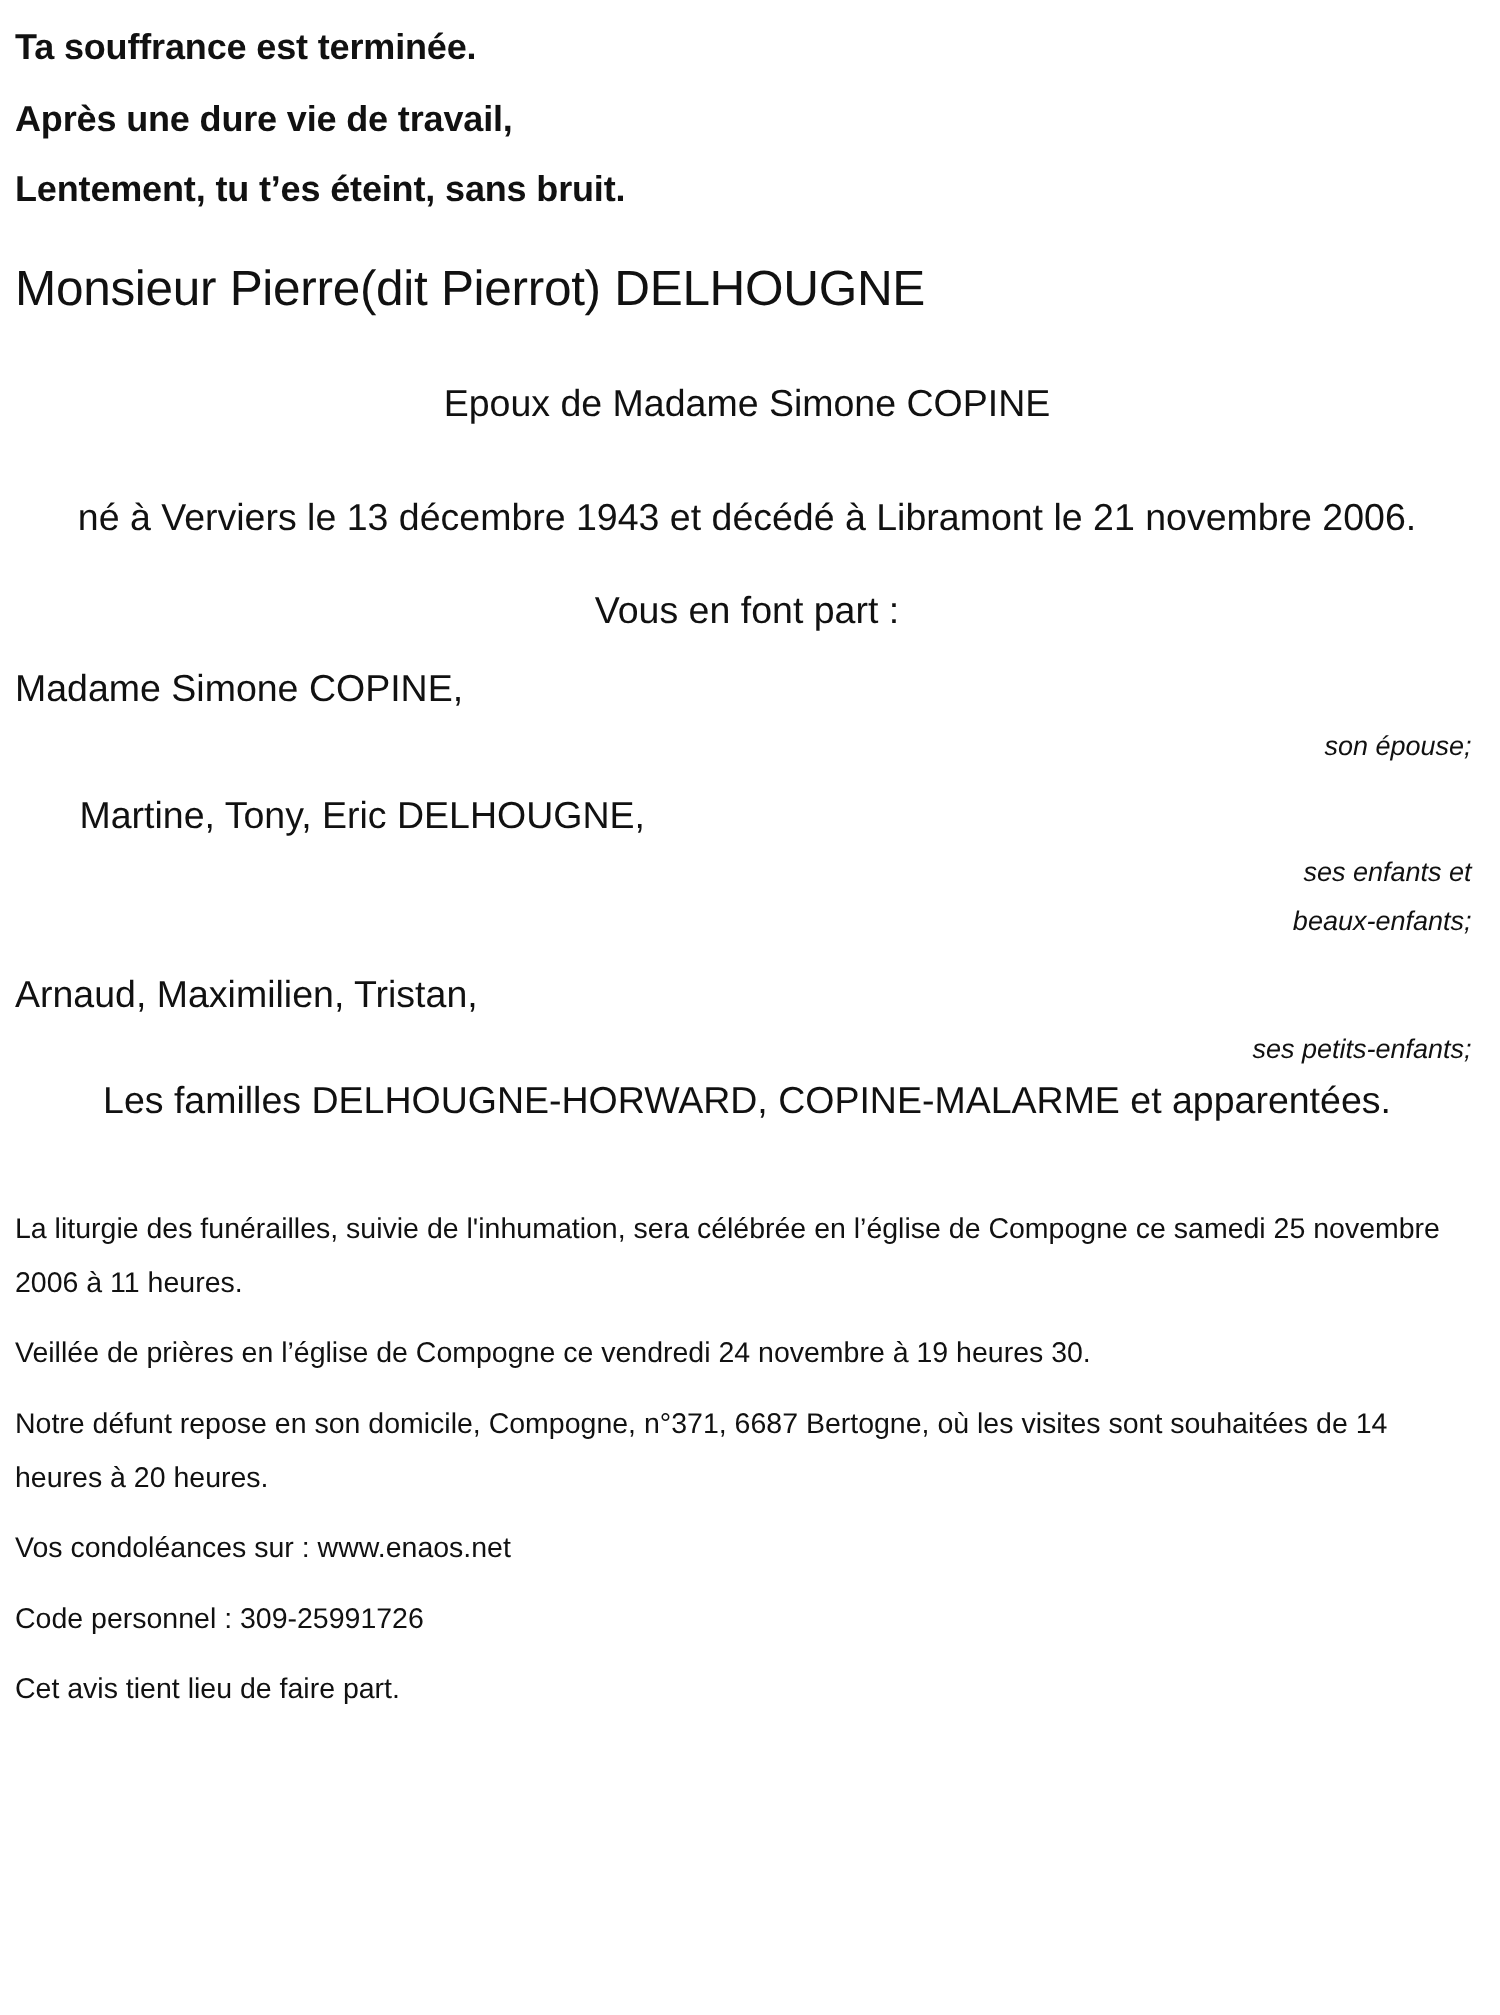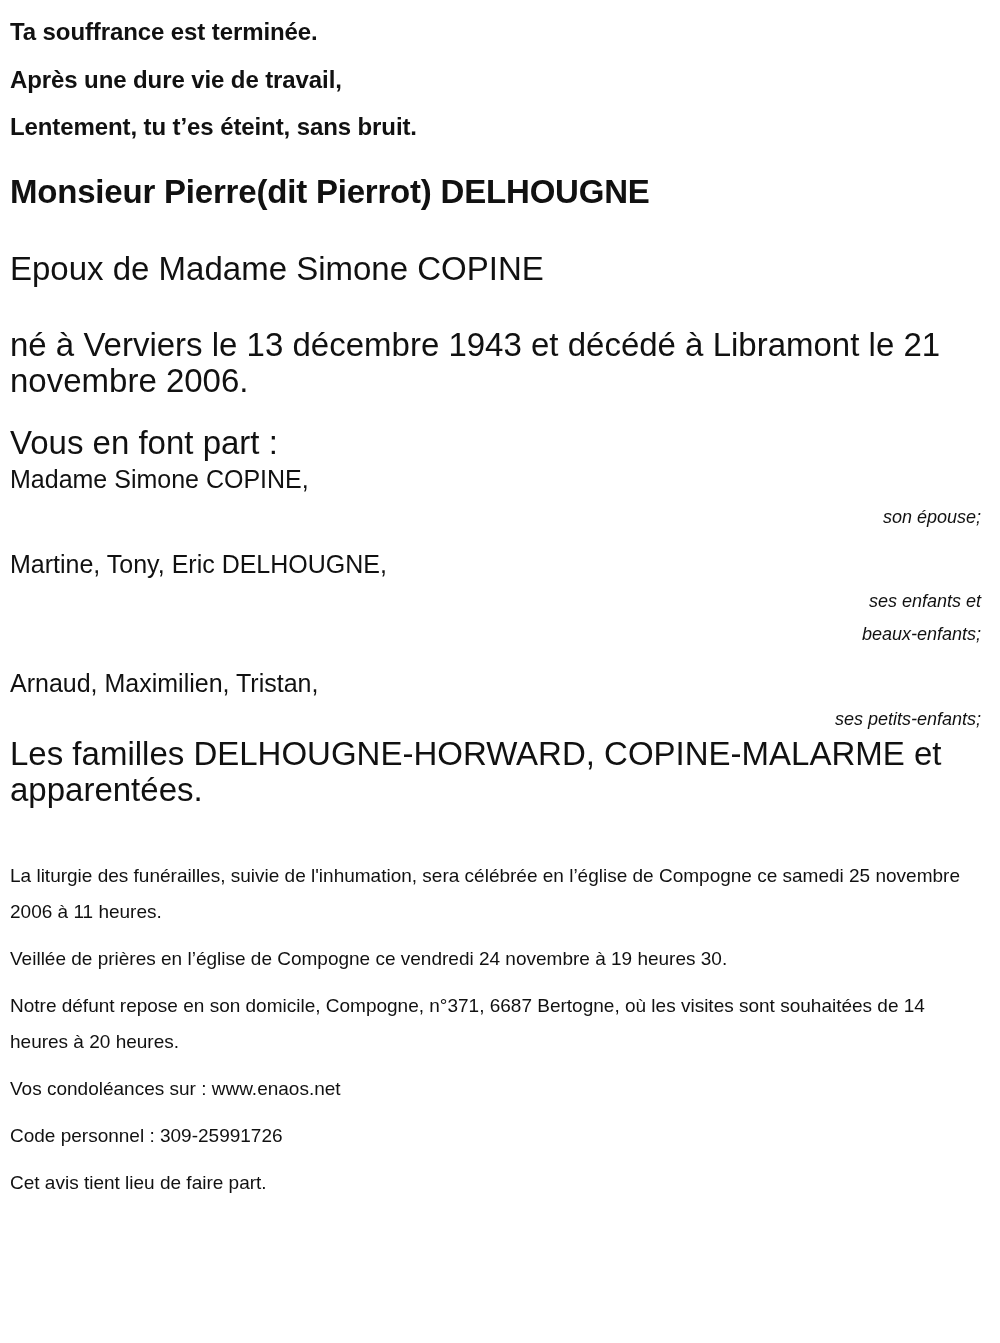--- a/index.html
+++ b/index.html
@@ -35,33 +35,34 @@
     font-size: 24px;
     font-weight: bold;
     line-height: 47.5px;
     letter-spacing: -0.1px;
     white-space: nowrap;
   }
 
   
   .deceased-name {
     font-size: 33px;
-    font-weight: bold;
+    font-weight: normal;
     line-height: 42px;
     margin: 20px 0 0 0;
     letter-spacing: -0.2px;
     white-space: nowrap;
   }
 
   
   .para {
-    font-size: 33px;
+    font-size: 25px;
     line-height: 36px;
-    margin: 0;
+    margin: 16px;
     max-width: 978px;
+    text-align: center;
   }
   .spouse-line {
     margin-top: 38px;
   }
   .birth-death {
     margin-top: 40px;
   }
   .announce-intro {
     margin-top: 26px;
   }
@@ -86,21 +87,21 @@
     font-size: 18px;
     line-height: 33px;
     padding-right: 5px;
   }
   .relation-line {
     display: block;
     white-space: nowrap;
   }
 
   .entry-spouse .relation-block { margin-top: 4px; }
-  .entry-children { margin-top: 12px; }
+  .entry-children { margin-top: 12px; margin-left: 43px; }
   .entry-children .relation-block { margin-top: 3px; }
   .entry-grandchildren { margin-top: 14px; }
   .entry-grandchildren .relation-block { margin-top: 2px; }
 
   
   .relatives {
     margin-top: 12px;
   }
   .families-line {
     margin-top: 0;

